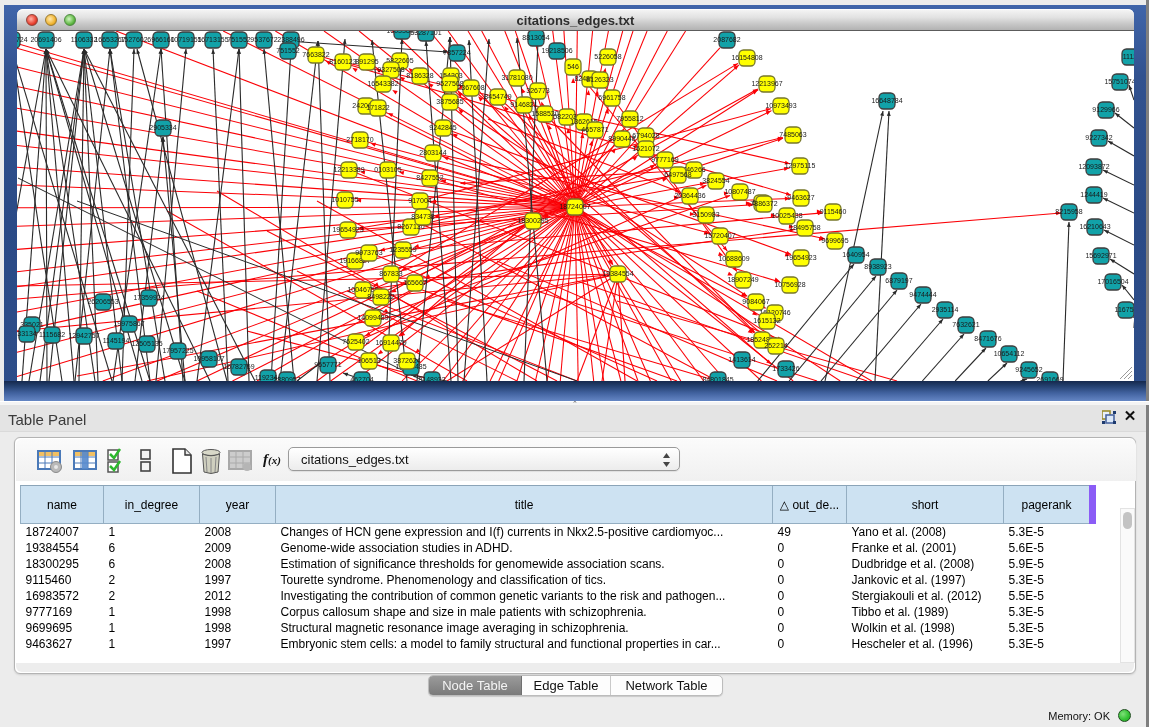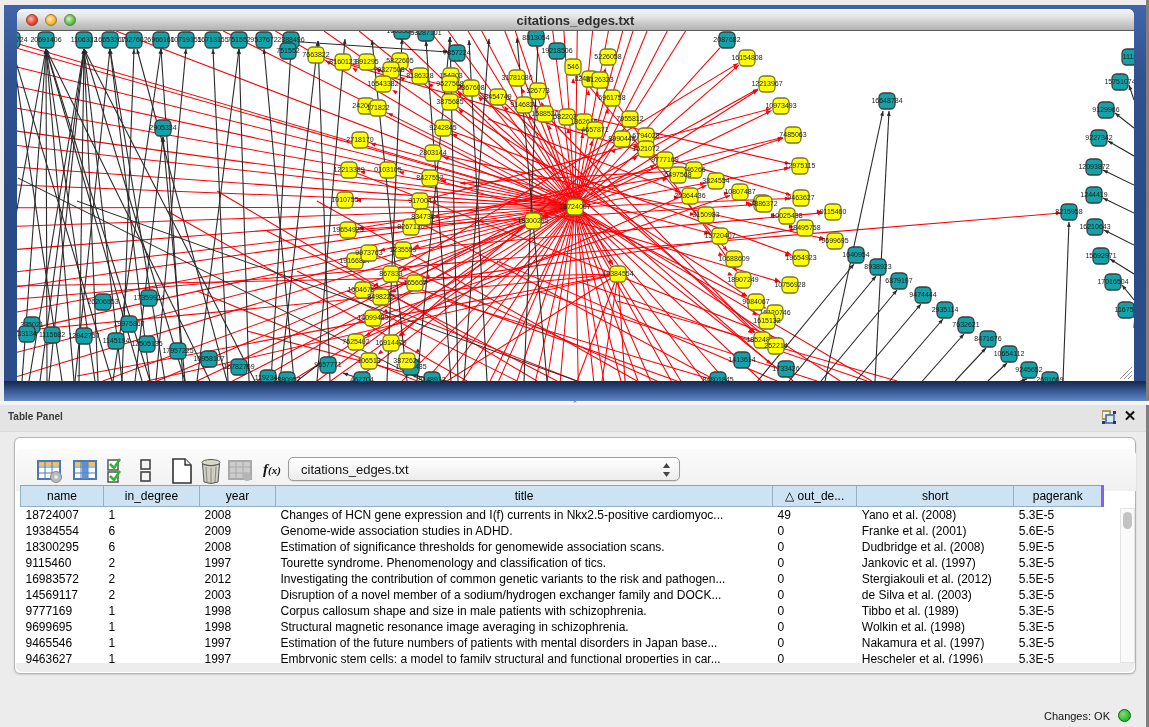--- a/index.html
+++ b/index.html
@@ -29,42 +29,42 @@
   .canvas { position:absolute; left:0; top:22px; width:1117px; height:350px; background:#fff; overflow:hidden; }
 
   
   .divider { position:absolute; left:0; top:401px; width:1149px; height:4px; background:#f4f4f4; border-top:1px solid #fff;}
   .divider .grab { position:absolute; left:570px; top:0px; width:10px; height:4px; color:#555; font-size:7px; line-height:4px; text-align:center;}
 
   
   .panel { position:absolute; left:0; top:405px; width:1146px; height:322px; background:#ececec; }
   .phead { position:absolute; left:0; top:0; width:1146px; height:27px; background:#e4e4e4;
     border-bottom:1px solid #dadada; }
-  .phead .t { position:absolute; left:8px; top:6px; font-size:10px; color:#3a3a3a;font-weight:bold; }
+  .phead .t { position:absolute; left:8px; top:6px; font-size:15px; color:#3a3a3a; }
   .fico { position:absolute; left:1102px; top:5px; width:15px; height:15px; }
   .xico { position:absolute; left:1122px; top:3px; width:16px; height:16px; font-size:15px; font-weight:bold; color:#111; line-height:16px; text-align:center;}
 
   .content { position:absolute; left:14px; top:32px; width:1122px; height:237px;
     background:#fff; border:1px solid #b3b3b3; border-radius:6px;
     box-shadow:0 1px 2px rgba(0,0,0,.12); }
-  .toolbar { position:absolute; left:1px; top:11px; width:1120px; height:42px;
+  .toolbar { position:absolute; left:1px; top:1px; width:1120px; height:42px;
     background:linear-gradient(180deg,#fbfbfb,#f0f0f0); border-radius:6px 6px 0 0; }
   .ticon { position:absolute; top:9px; }
   .combo { position:absolute; left:272px; top:8px; width:392px; height:24px;
     border:1px solid #9a9a9a; border-radius:5px;
     background:linear-gradient(180deg,#ffffff,#ececec); box-shadow:0 1px 1px rgba(0,0,0,.08);}
   .combo .ct { position:absolute; left:12px; top:4px; font-size:13px; color:#111; }
   .combo .arr { position:absolute; right:8px; top:1px; font-size:11px; color:#333; line-height:22px;}
 
   table.grid { position:absolute; left:5px; top:47px; border-collapse:collapse; table-layout:fixed;
     font-size:12px; color:#000; }
   table.grid th { background:#cde2f2; border-left:1px solid #94aec2; border-top:1px solid #8ba4b8;
-    border-bottom:1px solid #94aec2; font-weight:normal; font-size:12px; height:21px; padding:0 12px;
+    border-bottom:1px solid #94aec2; font-weight:normal; font-size:12px; height:38px; padding:0 2px;
     text-align:center; overflow:hidden; white-space:nowrap;}
-  table.grid th:last-child { border-right:3px solid #8b5cf6; }
+  table.grid th:last-child { border-right:7px solid #8b5cf6; }
   table.grid td { height:16px; padding:0 0 0 5px; white-space:nowrap; overflow:hidden; border:none; }
   .vsb { position:absolute; left:1105px; top:70px; width:15px; height:155px; background:#fafafa;
     border:1px solid #e3e3e3; border-radius:0; }
   .vsb .thumb { position:absolute; left:2px; top:3px; width:9px; height:17px; background:#c3c3c3; border-radius:5px;}
 
   
   .tabs { position:absolute; left:428px; top:270px; height:21px; display:flex;
     border:1px solid #bcbcbc; border-radius:5px; overflow:hidden; background:#fdfdfd;
     box-shadow:0 1px 1px rgba(0,0,0,.15); }
   .tab { font-size:13px; line-height:19px; text-align:center; color:#111; border-right:1px solid #c9c9c9; }
@@ -934,68 +934,55 @@
 <tr>
               <td>16983572</td>
               <td>2</td>
               <td>2012</td>
               <td>Investigating the contribution of common genetic variants to the risk and pathogen...</td>
               <td>0</td>
               <td>Stergiakouli et al. (2012)</td>
               <td>5.5E-5</td>
             </tr>
 <tr>
-              <td>14569117</td>
-              <td>2</td>
-              <td>2003</td>
-              <td>Disruption of a novel member of a sodium/hydrogen exchanger family and DOCK...</td>
-              <td>0</td>
-              <td>de Silva et al. (2003)</td>
-              <td>5.3E-5</td>
-            </tr>
-<tr>
               <td>9777169</td>
               <td>1</td>
               <td>1998</td>
               <td>Corpus callosum shape and size in male patients with schizophrenia.</td>
               <td>0</td>
               <td>Tibbo et al. (1989)</td>
               <td>5.3E-5</td>
             </tr>
 <tr>
               <td>9699695</td>
               <td>1</td>
               <td>1998</td>
               <td>Structural magnetic resonance image averaging in schizophrenia.</td>
               <td>0</td>
               <td>Wolkin et al. (1998)</td>
               <td>5.3E-5</td>
             </tr>
 <tr>
-              <td>9465546</td>
-              <td>1</td>
-              <td>1997</td>
-              <td>Estimation of the future numbers of patients with mental disorders in Japan base...</td>
-              <td>0</td>
-              <td>Nakamura et al. (1997)</td>
-              <td>5.3E-5</td>
-            </tr>
-<tr>
               <td>9463627</td>
               <td>1</td>
               <td>1997</td>
               <td>Embryonic stem cells: a model to family structural and functional properties in car...</td>
               <td>0</td>
               <td>Hescheler et al. (1996)</td>
               <td>5.3E-5</td>
             </tr>
       </tbody>
         </table>
       <div class="vsb">
           <div class="thumb"></div>
         </div>
       <div style="position:absolute;left:1px;right:1px;bottom:1px;height:9px;background:#ededed;border-radius:0 0 6px 6px;"></div>
     </div>
 
-    <div class="mem">Changes: OK</div>
+    <div class="tabs">
+      <div class="tab sel" style="width:93px">Node Table</div>
+      <div class="tab" style="width:89px">Edge Table</div>
+      <div class="tab" style="width:111px;border-right:none">Network Table</div>
+    </div>
+    <div class="mem">Memory: OK</div>
     <div class="dot"></div>
   </div>
 </div>
 
 </body></html>

